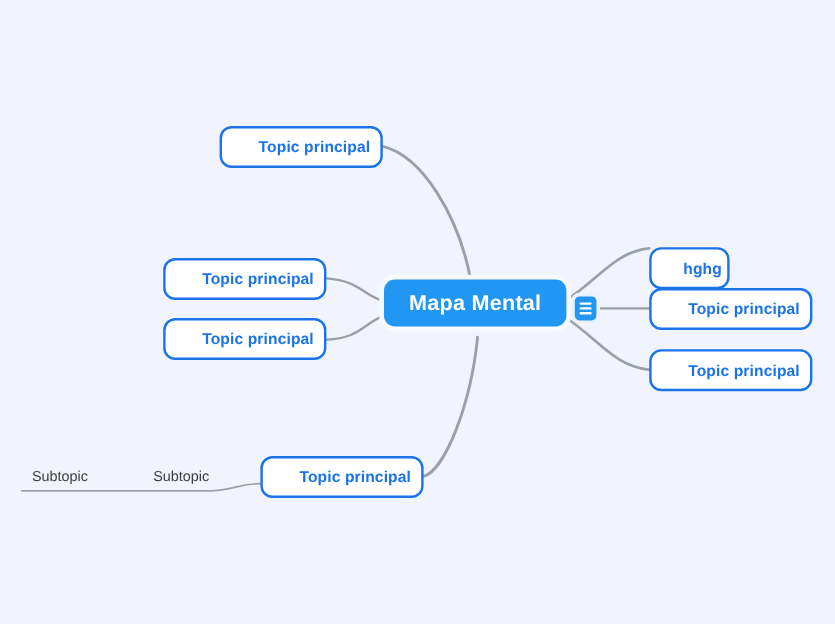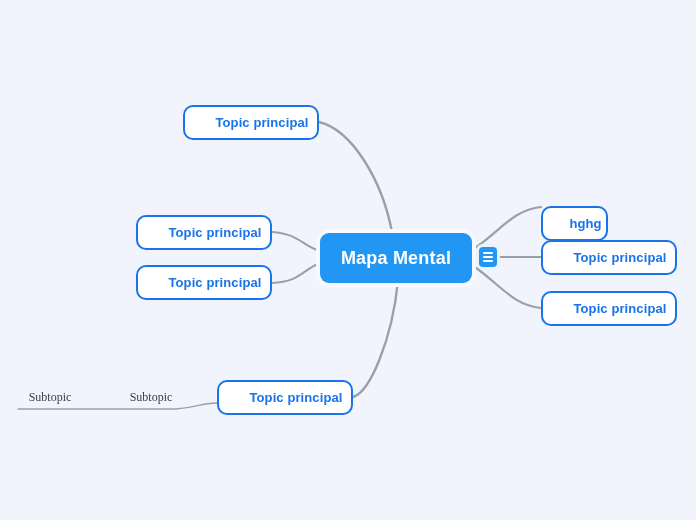--- a/index.html
+++ b/index.html
@@ -57,21 +57,20 @@
     letter-spacing: 0.1px;
     padding-left: 22px;
   }
   
   .node-subtopic {
     color: #3c4043;
     font-weight: normal;
     font-size: 12px;
     background: transparent;
     border: none;
-    font-family: Liberation Serif, serif;
   }
   
   .menu-badge {
     position: absolute;
     width: 18px;
     height: 20px;
     background: #2196f3;
     border-radius: 4px;
     box-shadow: 0 0 0 3px #eaf2ff;
     display: flex;
@@ -128,21 +127,21 @@
         <span>Topic principal</span>
       </div>
       <div class="node node-subtopic" style="left: 22px; top: 388px; width: 56px; height: 18px; color: rgb(60, 64, 67);">
         <span>Subtopic</span>
       </div>
       <div class="node node-subtopic" style="left: 123px; top: 388px; width: 56px; height: 18px; color: rgb(60, 64, 67);">
         <span>Subtopic</span>
       </div>
     </div>
 
-  <div class="node node-root" id="root-node" style="left: 320px; top: 233px; width: 152px; height: 50px; background: rgb(33, 150, 243); color: rgb(255, 255, 255);">
+  <div class="node node-root" id="root-node" style="left: 320px; top: 233px; width: 152px; height: 39px; background: rgb(33, 150, 243); color: rgb(255, 255, 255);">
     <span>Mapa Mental</span>
   </div>
 
   <div class="menu-badge" id="menu-badge" style="left: 479px; top: 247px; background: rgb(33, 150, 243);">
     <i></i>
     <i></i>
     <i></i>
   </div>
 
 </div>

